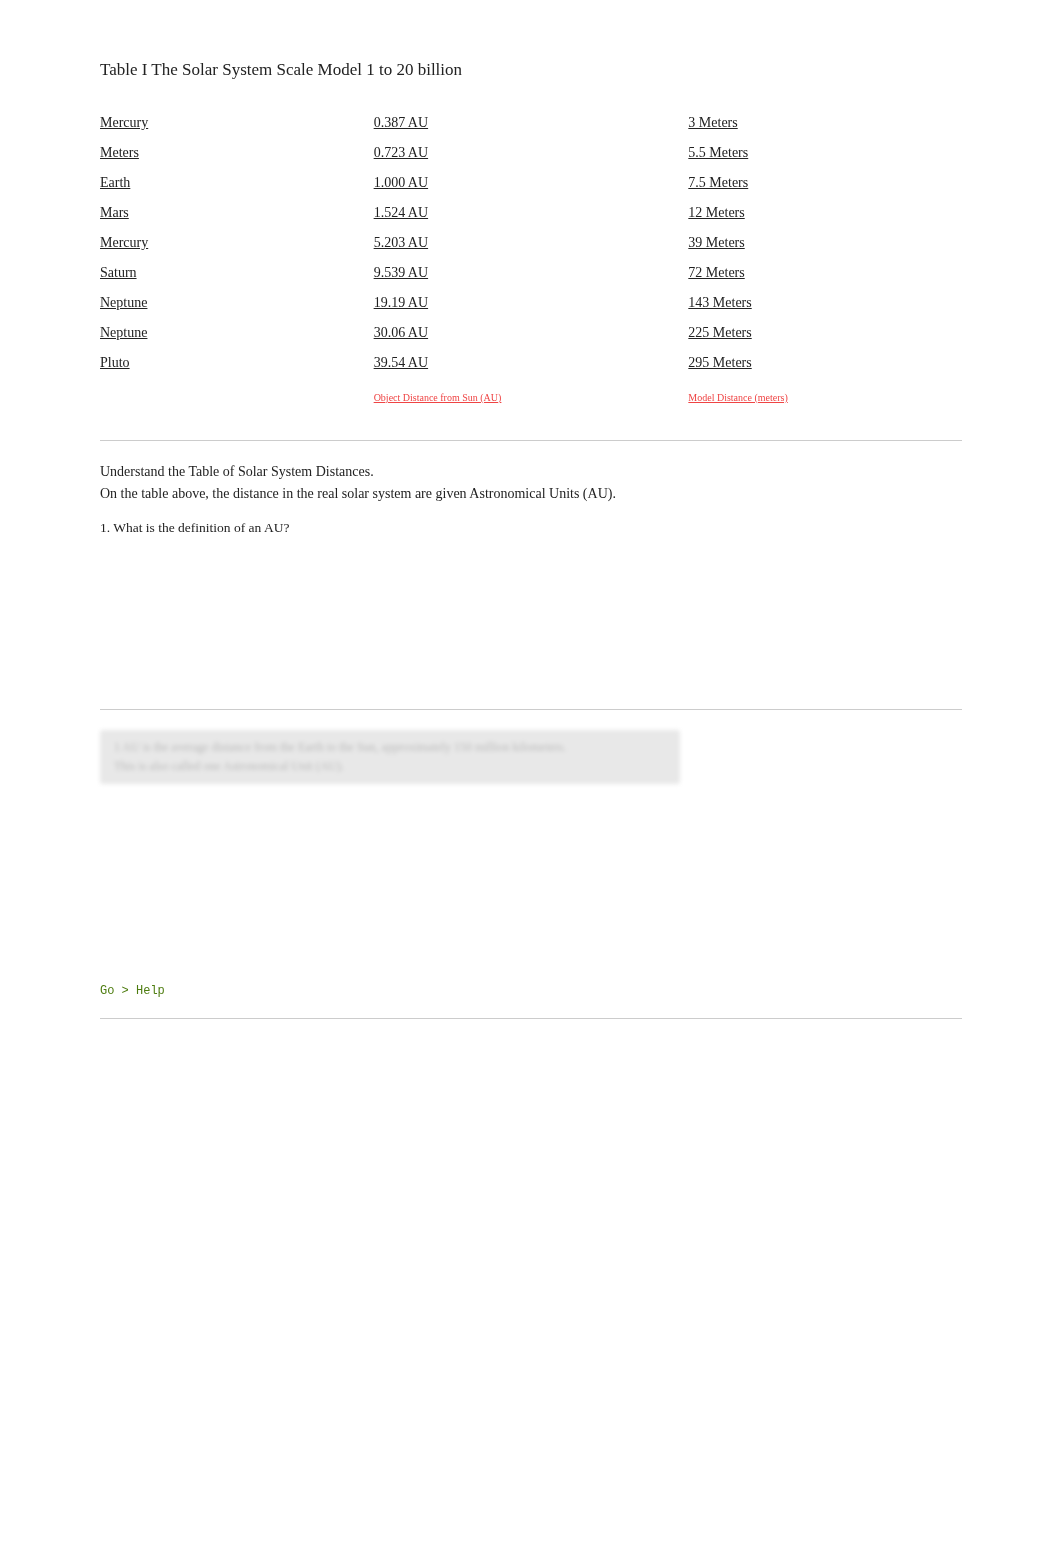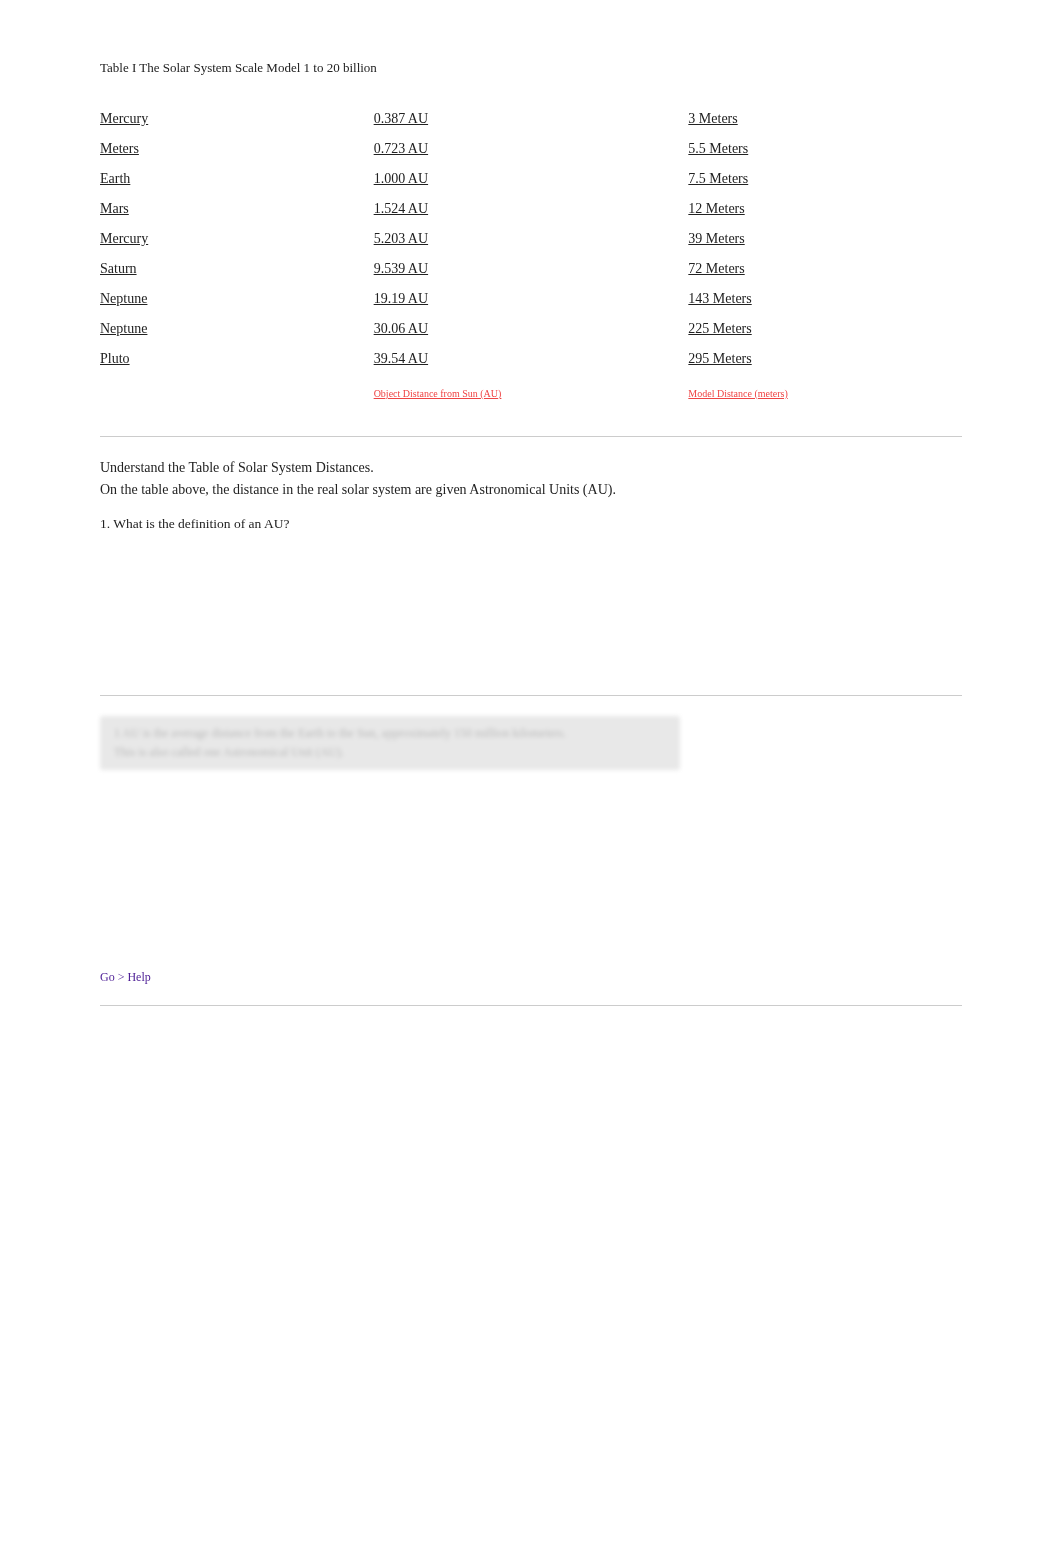--- a/index.html
+++ b/index.html
@@ -12,21 +12,21 @@
       background: #ffffff;
       font-family: Times New Roman, Times, serif;
       font-size: 14px;
       color: #222;
       width: 1062px;
       min-height: 1561px;
       padding: 60px 100px;
     }
 
     .table-title {
-      font-size: 13px;
+      font-size: 17px;
       margin-bottom: 28px;
     }
 
     .data-table {
       width: 100%;
       border-collapse: collapse;
       margin-bottom: 10px;
     }
 
     .data-table td {
@@ -62,21 +62,21 @@
 
     .section-text {
       font-size: 14px;
       line-height: 1.6;
       margin-bottom: 10px;
     }
 
     .question {
       font-size: 13.5px;
       margin-top: 14px;
-      margin-bottom: 4px;
+      margin-bottom: 14px;
     }
 
     .answer-area {
       min-height: 160px;
       border-bottom: 1px solid #ccc;
       margin-bottom: 20px;
     }
 
     .blurred-text {
       background: #e8e8e8;
@@ -86,21 +86,22 @@
       color: #bbb;
       font-size: 12px;
       line-height: 1.6;
       filter: blur(2px);
       width: 580px;
     }
 
     .page-num-area {
       margin-top: 200px;
       font-size: 12px;
-      color: #4c1d95;
+      color: #4d7c0f;
+      font-family: Liberation Mono, monospace;
     }
 
     .bottom-border {
       border-top: 1px solid #ccc;
       margin-top: 20px;
     }
   </style>
 </head>
 <body>
 

